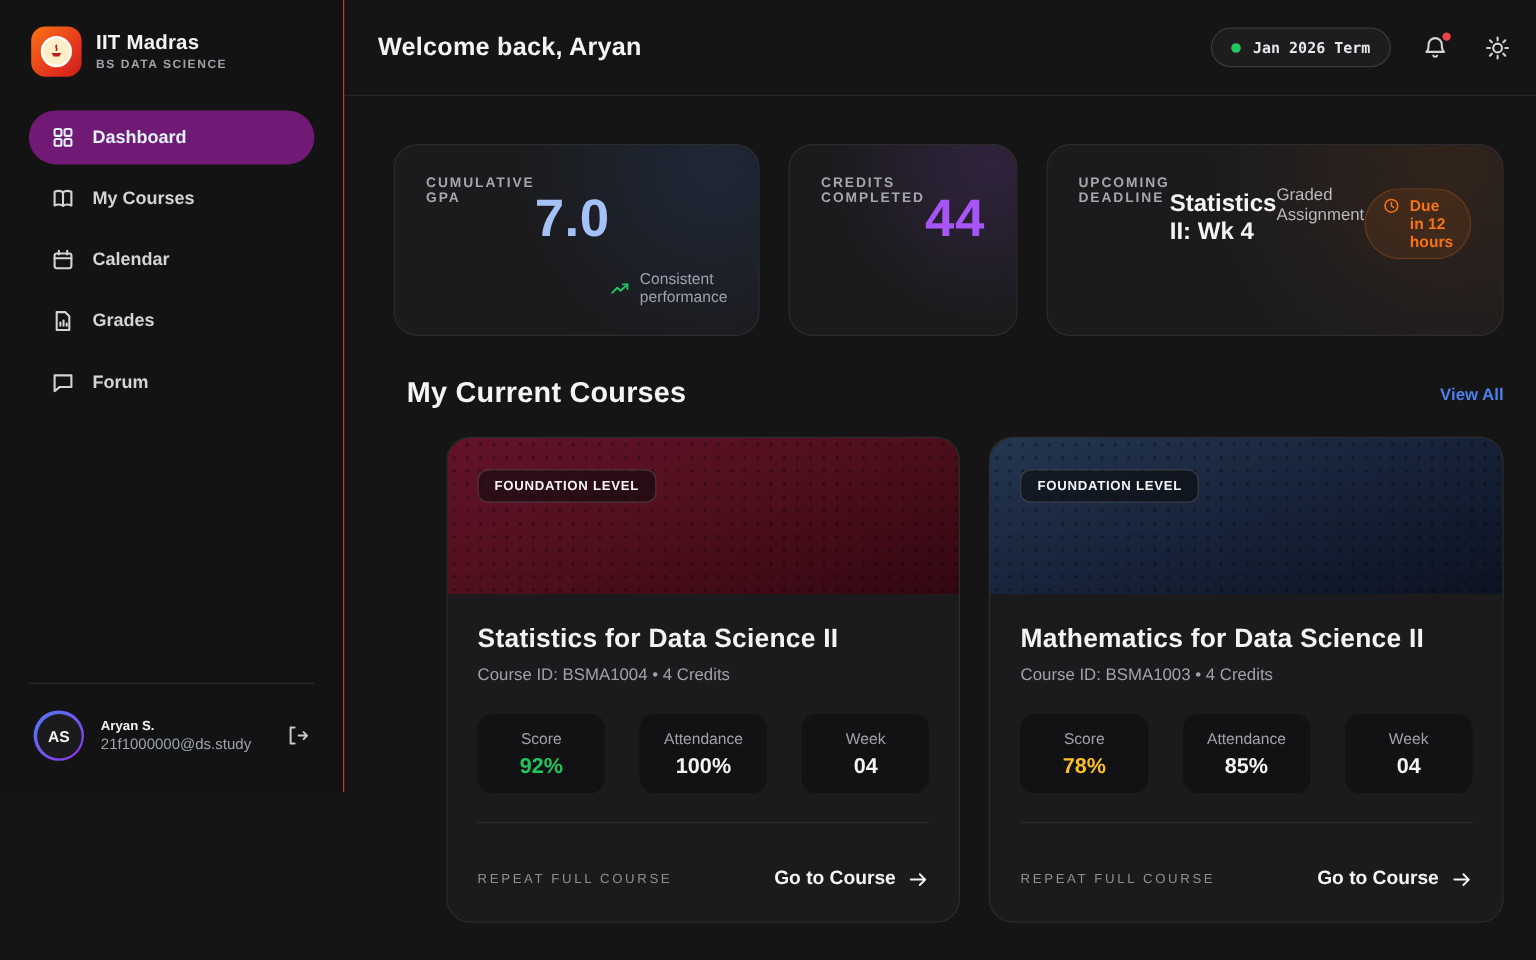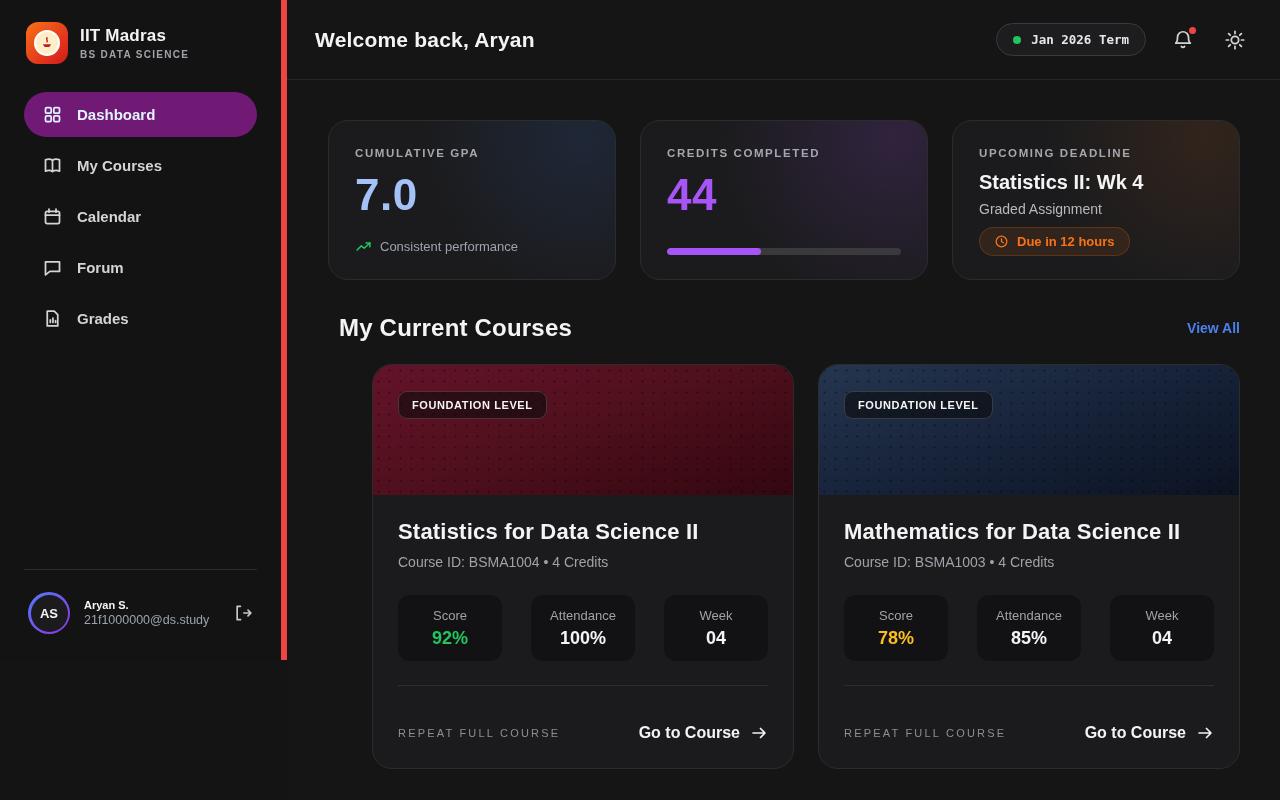--- a/index.html
+++ b/index.html
@@ -9,21 +9,21 @@
     font-family: "Liberation Sans", sans-serif;
     color: #e5e5e7;
     display: flex;
   }
   svg { display: block; }
 
   
   .sidebar {
     width: 287px; min-width: 287px; height: 660px;
     background: #131313;
-    border-right: 6px solid #ef4444;
+    border-right: 1px solid #ef4444;
     display: flex; flex-direction: column;
   }
   .brand { display: flex; align-items: center; gap: 12px; padding: 22px 24px 28px 26px; }
   .brand-logo {
     width: 42px; height: 42px; border-radius: 12px;
     background: linear-gradient(135deg, #f97316 0%, #e1301d 70%, #c81e17 100%);
     display: flex; align-items: center; justify-content: center;
   }
   .brand-emblem {
     width: 26px; height: 26px; border-radius: 50%;
@@ -87,21 +87,21 @@
     width: 7px; height: 7px; border-radius: 50%; background: #ef4444;
   }
 
   .content { flex: 1; padding: 40px 40px 0 41px; background: #151515; }
 
   
   .stats-row { display: grid; grid-template-columns: 1fr 1fr 1fr; gap: 24px; }
   .stat-card {
     height: 160px; border-radius: 20px; border: 1px solid #2c2c2e;
     padding: 26px 26px 24px 26px;
-    display: flex; flex-direction: column;
+    display: flex; flex-direction: row;
   }
   .stat-card.gpa   { background: radial-gradient(circle at 88% 10%, rgba(59,130,246,0.12), transparent 55%), #1b1b1d; }
   .stat-card.credits { background: radial-gradient(circle at 88% 10%, rgba(168,85,247,0.15), transparent 60%), #1b1b1d; }
   .stat-card.deadline { background: radial-gradient(circle at 88% 10%, rgba(249,115,22,0.10), transparent 55%), #1b1b1d; }
   .stat-label {
     font-size: 11.5px; font-weight: 700; color: #a6a6ad; letter-spacing: 1.6px;
   }
   .stat-value { font-size: 44px; font-weight: 800; line-height: 1; margin-top: 14px; letter-spacing: 0.5px; }
   .stat-value.blue { color: var(--accent-blue-light); }
   .stat-value.purple { color: var(--accent-purple); }
@@ -215,34 +215,34 @@
       <span class="icn">
         <svg viewBox="0 0 24 24" width="21" height="21" fill="none" stroke="currentColor" stroke-width="2" stroke-linecap="round">
           <rect x="4" y="6" width="16" height="14" rx="2"></rect>
           <path d="M8 3.5 V 7 M16 3.5 V 7 M4 10.5 H 20"></path>
         </svg>
       </span>
       <span>Calendar</span>
     </div>
     <div class="nav-item">
       <span class="icn">
-        <svg viewBox="0 0 24 24" width="21" height="21" fill="none" stroke="currentColor" stroke-width="2" stroke-linejoin="round">
-          <path d="M4 5.5 h16 v11 h-11 l-5 4 Z"></path>
-        </svg>
-      </span>
-      <span>Forum</span>
-    </div>
-    <div class="nav-item">
-      <span class="icn">
         <svg viewBox="0 0 24 24" width="21" height="21" fill="none" stroke="currentColor" stroke-width="2" stroke-linecap="round" stroke-linejoin="round">
           <path d="M6 3.5 h8 l4 4 V 20.5 H 6 Z"></path>
           <path d="M9.5 16.5 v-3 M12.5 16.5 v-5 M15.5 16.5 v-2"></path>
         </svg>
       </span>
       <span>Grades</span>
+    </div>
+    <div class="nav-item">
+      <span class="icn">
+        <svg viewBox="0 0 24 24" width="21" height="21" fill="none" stroke="currentColor" stroke-width="2" stroke-linejoin="round">
+          <path d="M4 5.5 h16 v11 h-11 l-5 4 Z"></path>
+        </svg>
+      </span>
+      <span>Forum</span>
     </div>
   </nav>
 
   <div class="sidebar-spacer"></div>
 
   <div class="user-section">
     <div class="avatar-ring">
       <div class="avatar-inner">AS</div>
     </div>
     <div class="user-meta">

